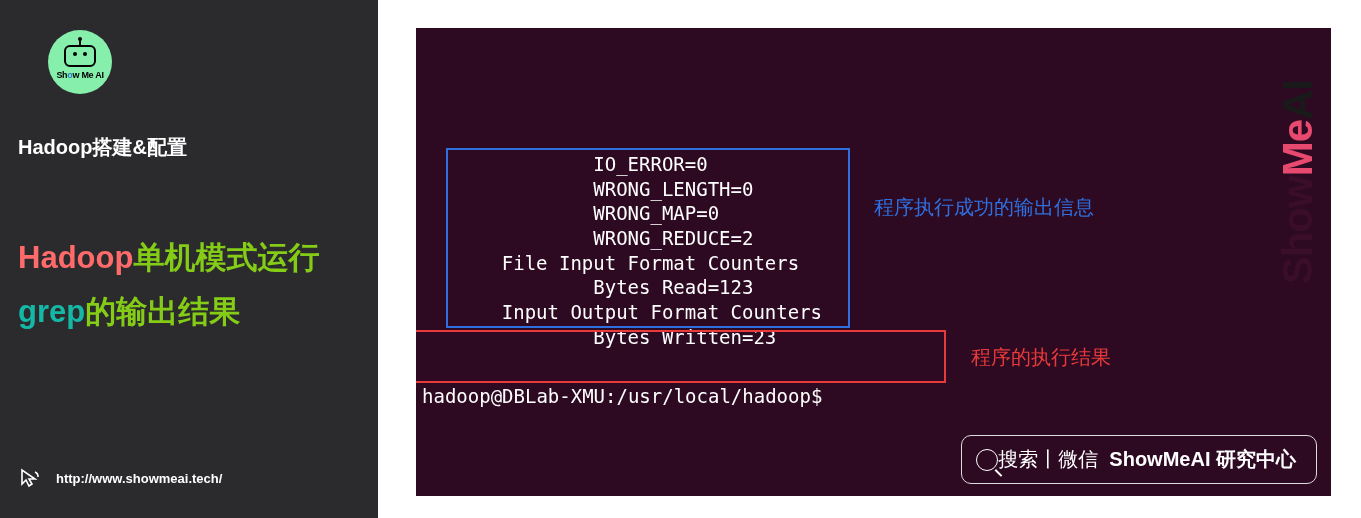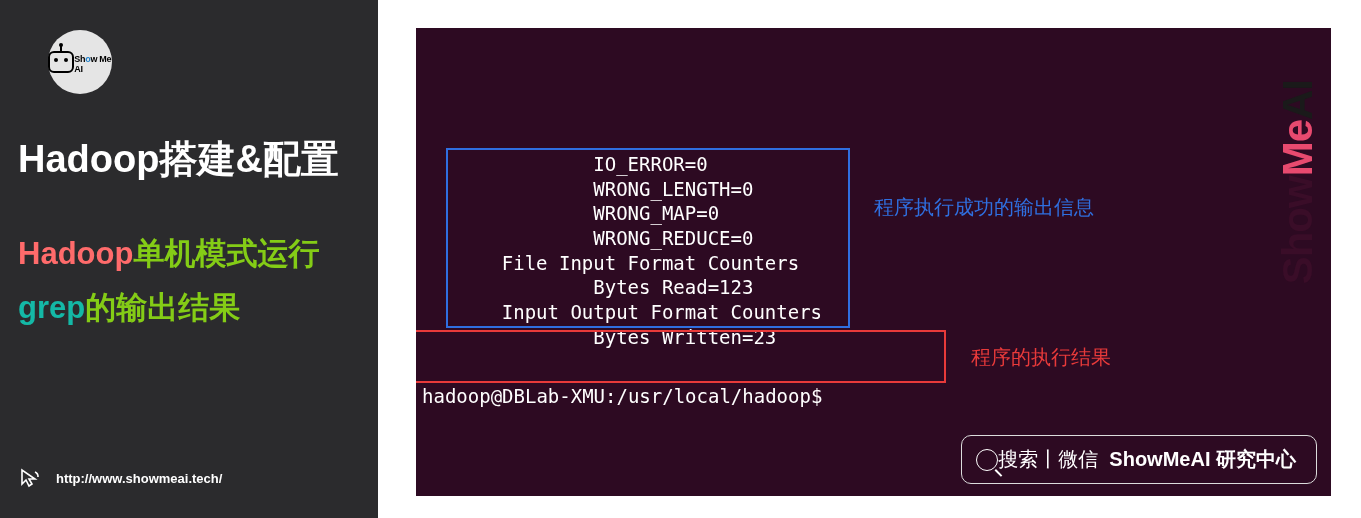--- a/index.html
+++ b/index.html
@@ -17,24 +17,24 @@
     height: 518px;
     background: #2b2b2d;
     padding: 30px 20px 20px 18px;
     display: flex;
     flex-direction: column;
     color: #fff;
   }
   .logo {
     width: 64px;
     height: 64px;
-    background: #e5e5e5;
+    background: #86efac;
     border-radius: 50%;
     display: flex;
-    flex-direction: row;
+    flex-direction: column;
     align-items: center;
     justify-content: center;
     margin-bottom: 40px;
     margin-left: 30px;
   }
   .robot-head {
     width: 32px;
     height: 22px;
     border: 2px solid #000;
     border-radius: 6px;
@@ -44,24 +44,24 @@
     content: ""; position: absolute; top: -7px; left: 50%; width: 2px; height: 5px; background: #000; transform: translateX(-50%);
   }
   .robot-head::after {
     content: ""; position: absolute; top: -10px; left: 50%; width: 4px; height: 4px; background: #000; border-radius: 50%; transform: translateX(-50%);
   }
   .eyes { display: flex; gap: 6px; justify-content: center; margin-top: 5px; }
   .eye { width: 4px; height: 4px; background: #000; border-radius: 50%; }
   .logo-text { font-size: 9px; color: #000; font-weight: bold; margin-top: 3px; letter-spacing: -0.3px; }
   .logo-text .blue { color: #1e7fc9; }
   .heading {
-    font-size: 38px;
+    font-size: 20px;
     font-weight: bold;
     color: #fff;
-    margin-bottom: 42px;
+    margin-bottom: 70px;
   }
   .subheading {
     font-size: 31px;
     font-weight: bold;
     line-height: 1.75;
     color: #ff6b6b;
   }
   .sub-white { color: #84cc16; }
   .url-row {
     margin-top: auto;
@@ -216,21 +216,21 @@
   </div>
 </div>
 
 <div class="main">
   <div class="terminal">
 
     <div class="blue-box"></div>
     <div class="blue-content term-text"><span>            IO_ERROR=0</span>
 <span>            WRONG_LENGTH=0</span>
 <span>            WRONG_MAP=0</span>
-<span>            WRONG_REDUCE=0</span>
+<span>            WRONG_REDUCE=2</span>
 <span>    File Input Format Counters</span>
 <span>            Bytes Read=123</span>
 <span>    Input Output Format Counters</span>
 <span>            Bytes Written=23</span></div>
     <div class="blue-label">程序执行成功的输出信息</div>
 
     <div class="red-box"></div>
     <div class="red-label">程序的执行结果</div>
 
     <div class="below-red term-text">hadoop@DBLab-XMU:/usr/local/hadoop$</div>

